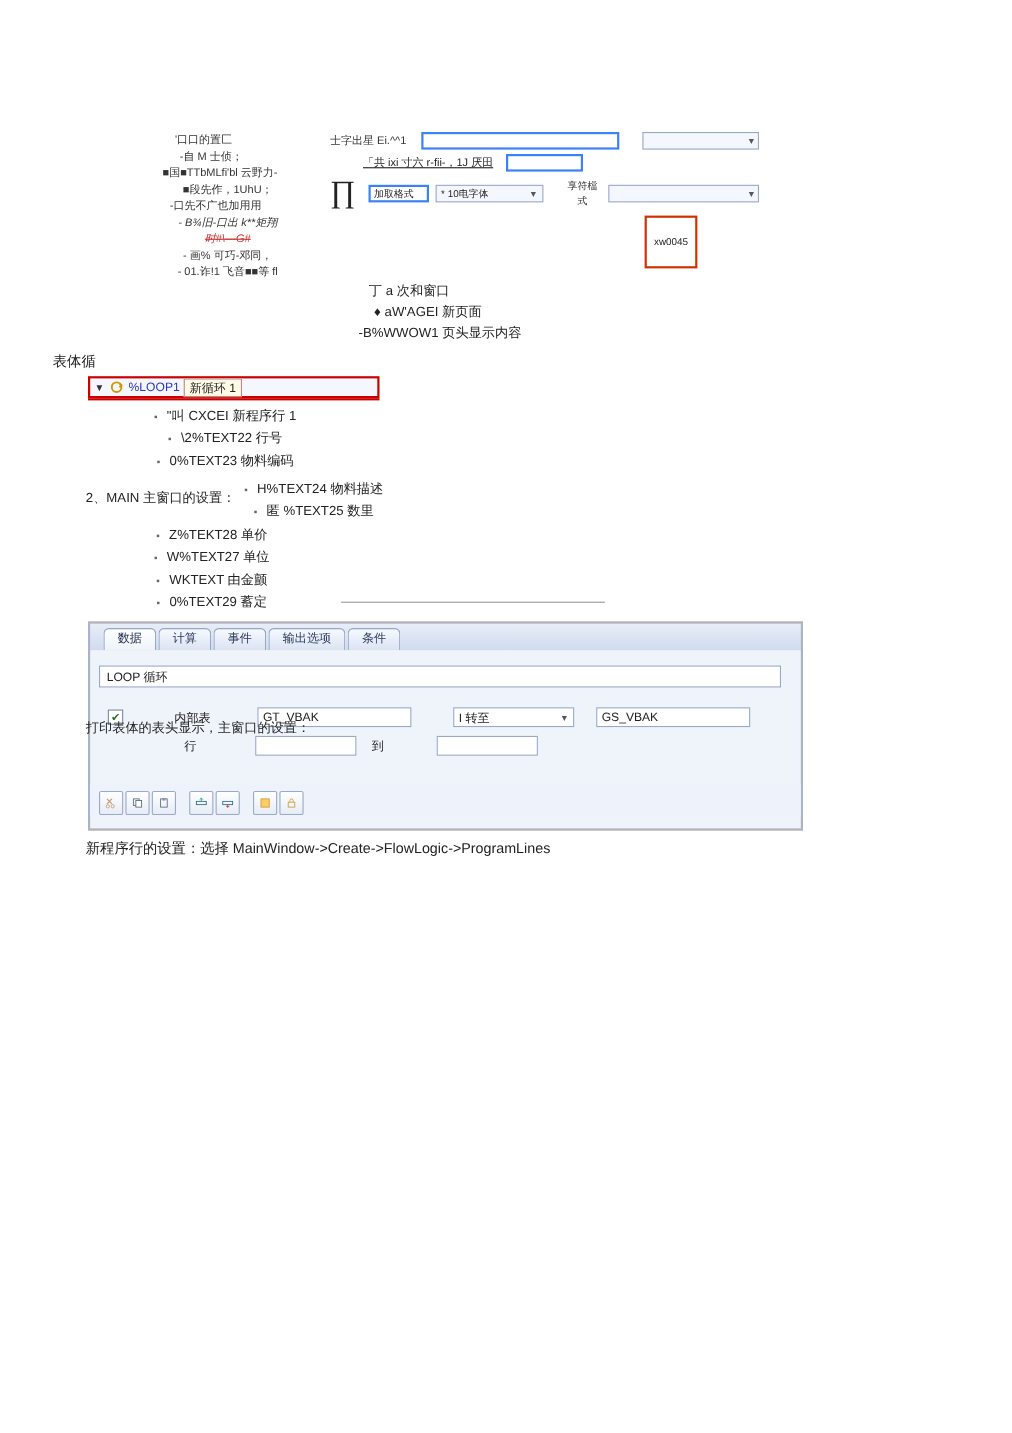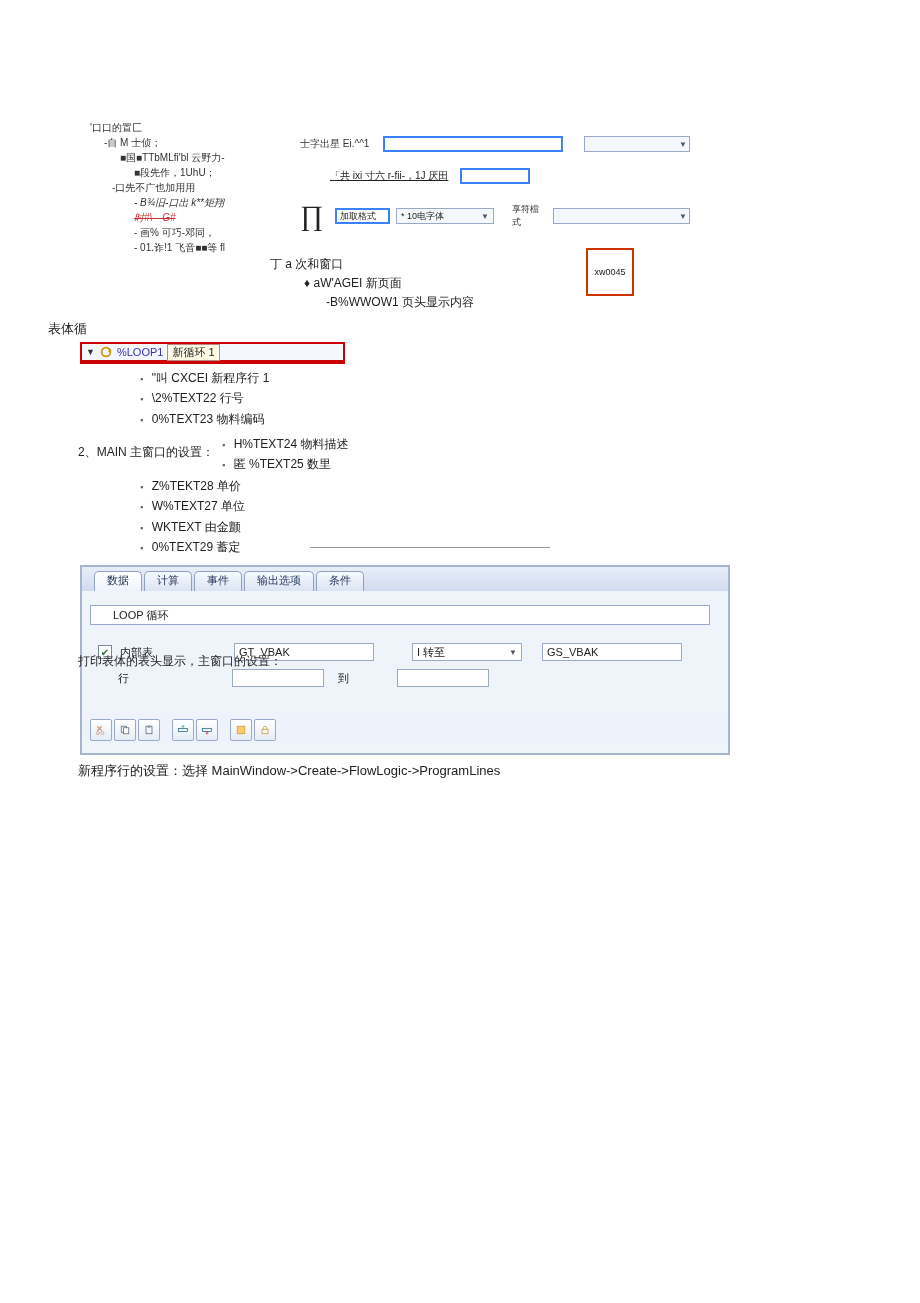--- a/index.html
+++ b/index.html
@@ -1,24 +1,24 @@
 <!DOCTYPE html>
 <html><head>
 <meta charset="utf-8">
 <style>
   html,body{margin:0;padding:0;background:#fff;font-family:"Microsoft YaHei",Arial,sans-serif;color:#222;}
-  .page{width:920px;min-height:1303px;position:relative;box-sizing:border-box;padding:40px 60px 0 60px;}
+  .page{width:920px;min-height:1303px;position:relative;box-sizing:border-box;padding:40px 60px 0 60px;text-align:center;}
   
   .top-left{position:absolute;left:90px;top:120px;width:190px;font-size:10px;color:#333;line-height:1.5;}
   .top-left .line{white-space:nowrap;}
   .top-left .redline{color:#c33;text-decoration:line-through;font-style:italic;}
   .top-left .ital{font-style:italic;}
   
   .top-right{position:absolute;left:300px;top:120px;width:390px;}
-  .tr-row{display:flex;align-items:center;gap:6px;margin-bottom:4px;margin-top:16px;}
+  .tr-row{display:flex;align-items:center;gap:6px;margin-bottom:4px;}
   .tr-label{font-size:10px;color:#333;}
   .tr-field{border:2px solid #3b82f6;background:#fff;height:16px;box-sizing:border-box;}
   .tr-dropdown{border:1px solid #9aa9c9;background:#f4f7fd;height:16px;display:flex;align-items:center;justify-content:flex-end;padding:0 2px;box-sizing:border-box;}
   .tr-dropdown .arr{font-size:8px;color:#556;}
   .bigII{font-family:"Times New Roman",serif;font-size:28px;margin-right:6px;}
   .red-box{border:2px solid #c30;background:#fff;font-size:9px;padding:17px 6px;}
   .underlined-text{text-decoration:underline;font-size:10px;}
   
   .mid-tree{position:absolute;left:270px;top:255px;font-size:12px;color:#222;line-height:1.6;}
   .mid-tree ul{list-style:none;margin:0;padding:0;}
@@ -44,21 +44,21 @@
   .detail-list2{position:absolute;left:140px;top:476px;font-size:12px;line-height:1.7;}
   .detail-list2 ul{list-style:none;margin:0;padding:0;}
   .detail-list2 li::before{content:"▪ ";font-size:9px;color:#666;margin-right:6px;}
   .hairline{position:absolute;left:310px;top:547px;width:240px;border-top:1px solid #999;}
   
   .sap-panel{position:absolute;left:80px;top:565px;width:650px;border:2px solid #a6b4cc;background:#fdba74;box-sizing:border-box;}
   .tabs{display:flex;align-items:flex-end;gap:0;background:linear-gradient(#e8eef8,#d0dbef);height:24px;padding-left:12px;}
   .tab{height:20px;background:linear-gradient(#f6f9ff,#dbe4f3);border:1px solid #8fa1bf;border-bottom:none;border-radius:5px 5px 0 0;padding:1px 12px 0 12px;font-size:11px;color:#2a3a5d;margin-right:2px;box-sizing:border-box;}
   .tab.active{background:linear-gradient(#fff,#eef3fb);color:#1b2b4a;}
   .panel-body{background:#eff4fb;padding:4px 0 10px 0;}
-  .loop-title-input{margin:10px 0 14px 8px;width:620px;height:20px;border:1px solid #9aa9c9;background:#fff;display:flex;align-items:center;padding:0 22px;font-size:11px;box-sizing:border-box;}
+  .loop-title-input{margin:10px 0 14px 8px;width:620px;height:20px;border:1px solid #9aa9c9;background:#fff;display:flex;align-items:center;padding:0 6px;font-size:11px;box-sizing:border-box;}
   .cfg-row{display:flex;align-items:center;font-size:11px;gap:4px;padding:0 10px 0 16px;height:26px;}
   .chk{width:12px;height:12px;border:1px solid #7788a5;background:#fff;display:inline-flex;align-items:center;justify-content:center;font-size:10px;color:#2d6b2d;margin-right:4px;}
   .cfg-label{width:110px;}
   .inp{border:1px solid #9aa9c9;background:#fff;height:18px;box-sizing:border-box;padding:0 4px;font-size:11px;display:flex;align-items:center;}
   .inp-150{width:140px;}
   .inp-95{width:92px;}
   .dd{border:1px solid #9aa9c9;background:#fff;height:18px;width:110px;display:flex;align-items:center;justify-content:space-between;padding:0 4px;box-sizing:border-box;font-size:11px;}
   .dd .arr{font-size:8px;color:#556;}
   .toolbar{display:flex;align-items:center;gap:2px;padding:6px 8px 2px 8px;background:#eef2fa;}
   .btn{width:20px;height:20px;border:1px solid #9aa9c9;background:linear-gradient(#fff,#e6ecf6);border-radius:2px;display:flex;align-items:center;justify-content:center;}

